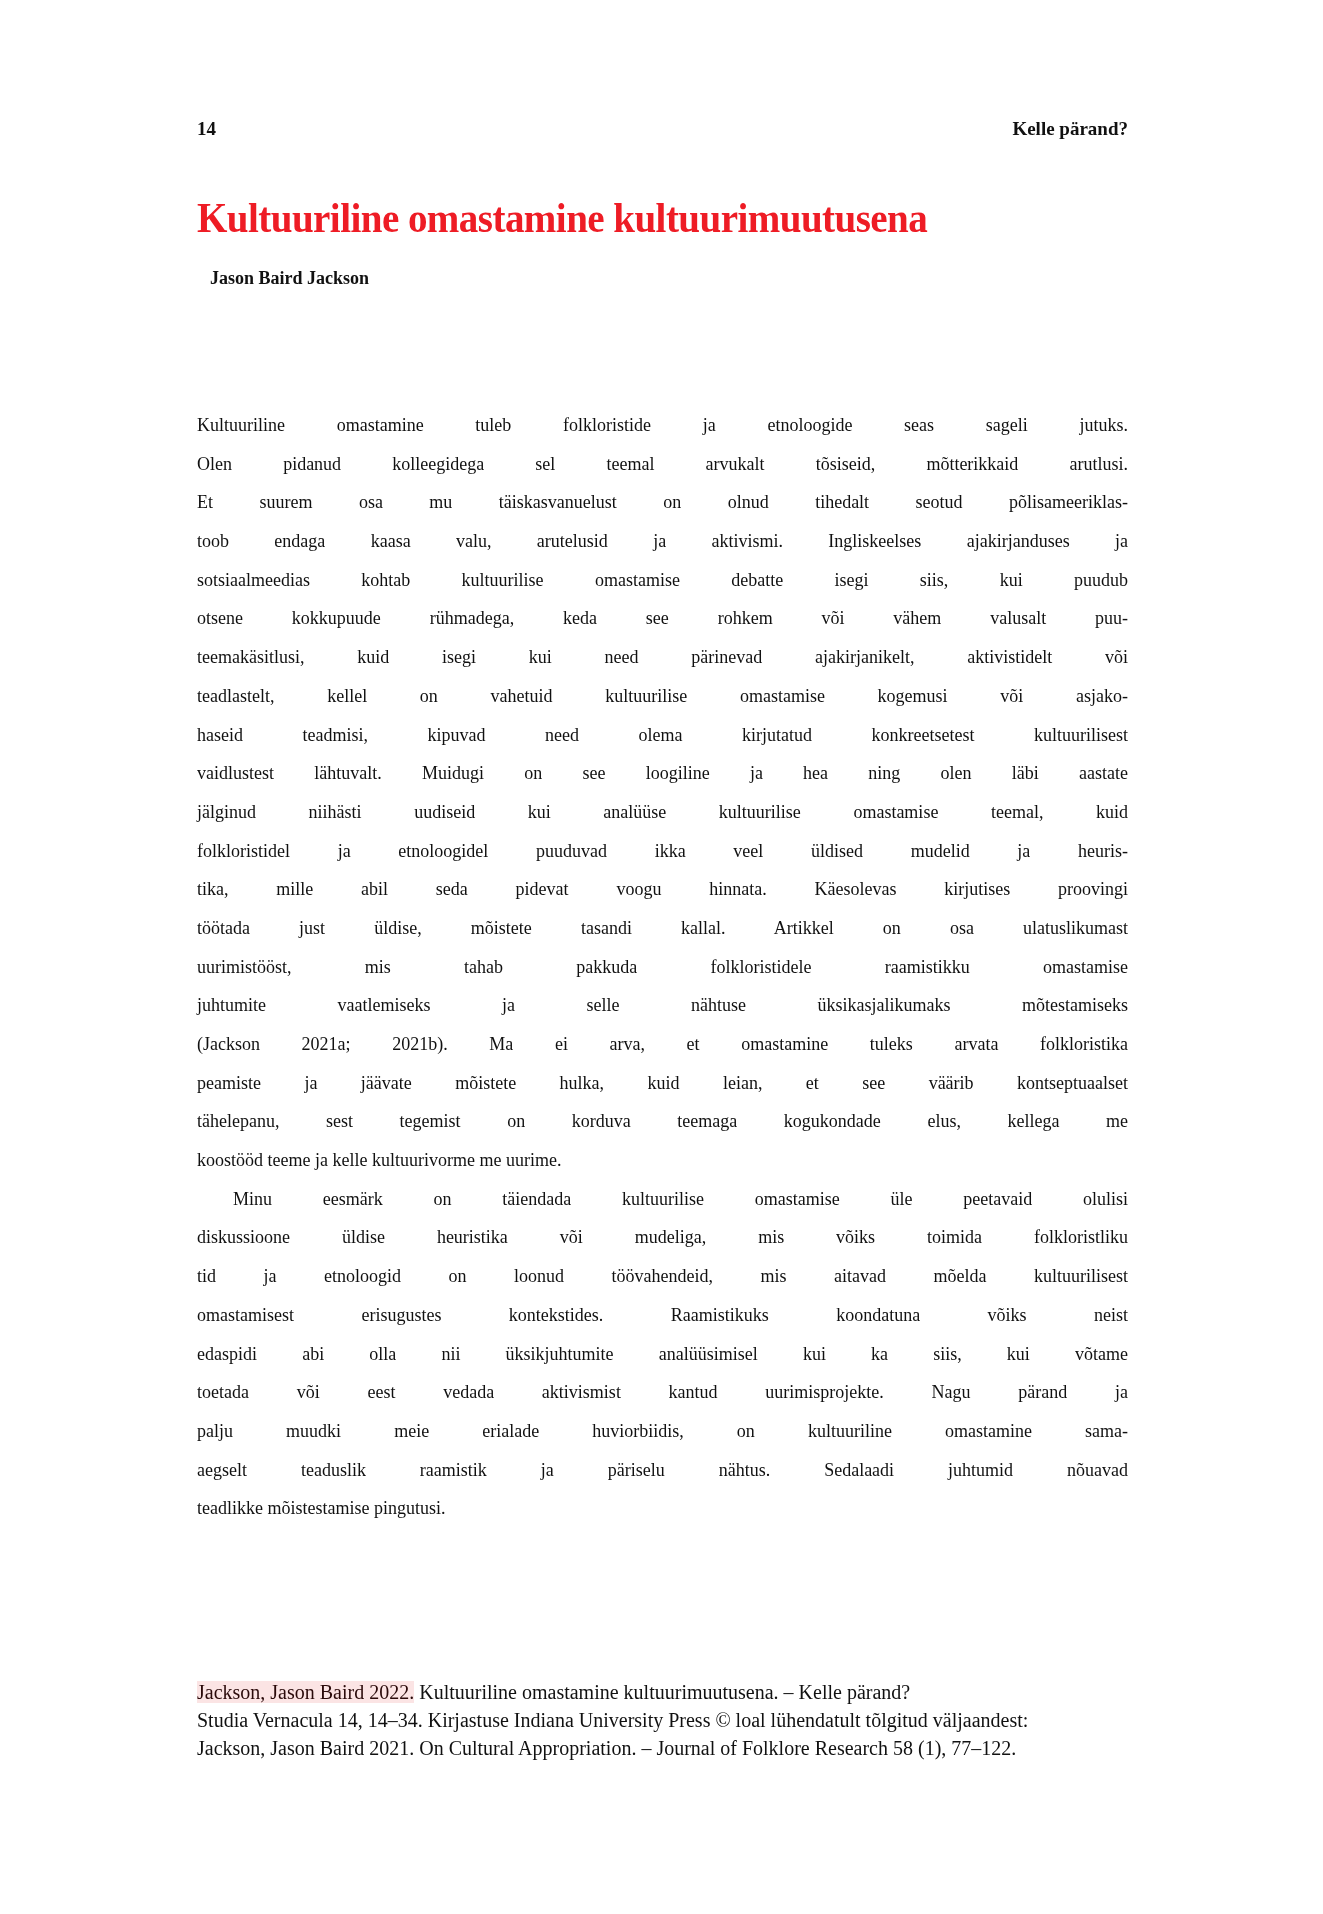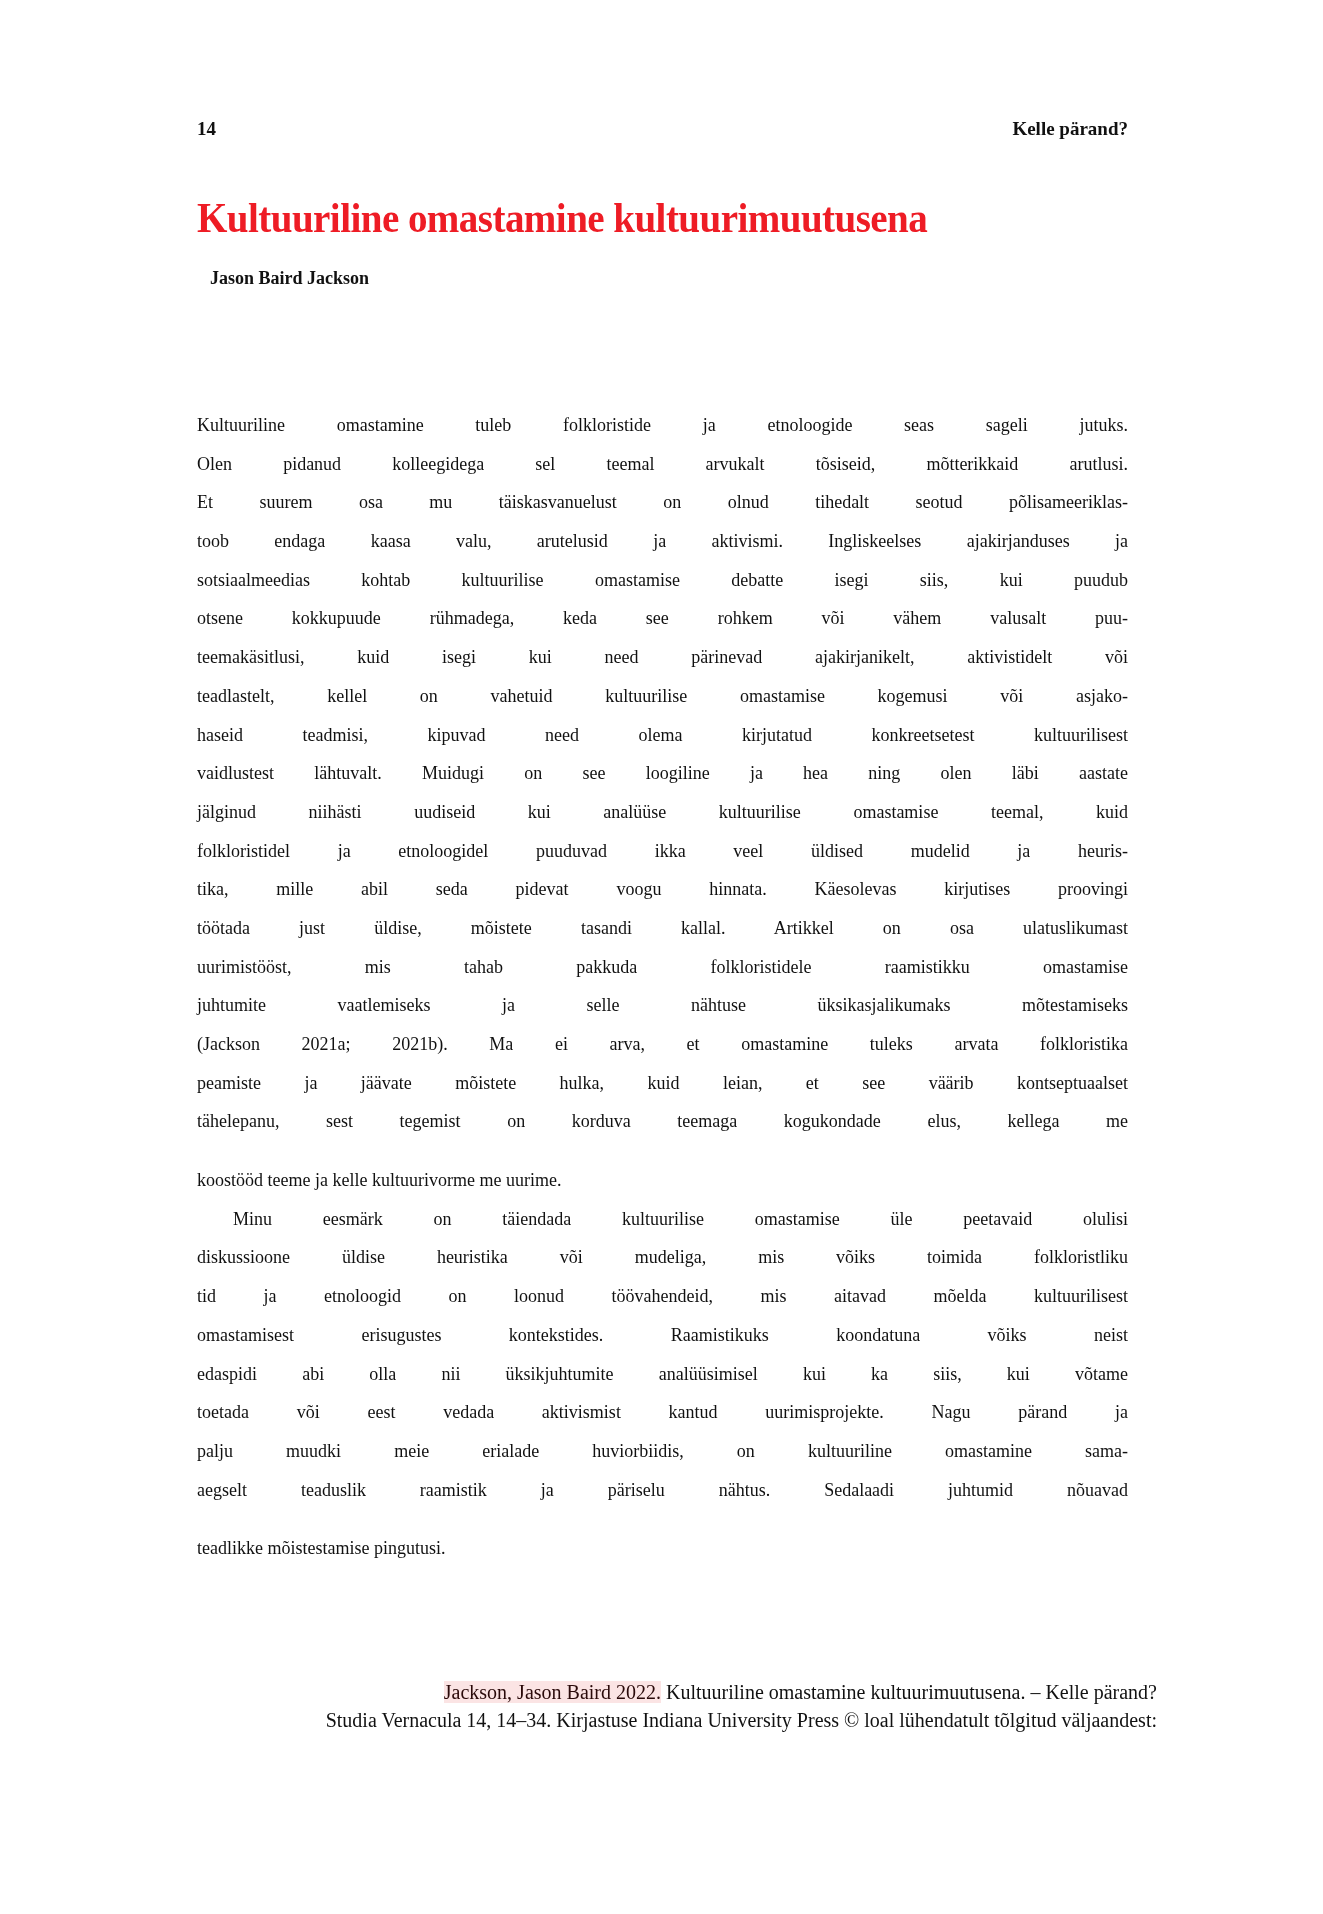--- a/index.html
+++ b/index.html
@@ -10,23 +10,23 @@
                   font-weight: bold; font-size: 19px; }
   .running-head .pnum { position: absolute; left: 0; top: 0; }
   .running-head .rtitle { position: absolute; right: 0; top: 0; }
   .title { position: absolute; left: 197px; top: 194px; width: 940px;
            font-weight: bold; font-size: 42px; color: #ee1c25; letter-spacing: -0.6px;
            white-space: nowrap; transform-origin: left top; transform: scaleX(0.93); }
   .author { position: absolute; left: 210px; top: 268px; font-weight: bold; font-size: 18px; }
   .body { position: absolute; left: 197px; top: 406px; width: 931px; font-size: 18px; }
   .line { height: 38.7px; line-height: 38.7px; text-align: justify; text-align-last: justify;
           white-space: nowrap; overflow: visible; }
-  .line.last { text-align-last: left; margin-top: 20px; }
+  .line.last { text-align-last: left; }
   .line.indent { padding-left: 36px; }
-  .citation { position: absolute; left: 197px; top: 1678px; width: 960px; font-size: 20px; line-height: 28px; text-align: right; }
+  .citation { position: absolute; left: 197px; top: 1678px; width: 960px; font-size: 20px; line-height: 28px; }
   .citation .cite-author { background: #fbe4e4; color: #2a0a0a; }
 </style>
 </head>
 <body>
 
 <div class="page">
 
   <div class="running-head">
     <span class="pnum">14</span>
     <span class="rtitle">Kelle pärand?</span>
@@ -67,15 +67,16 @@
       <div class="line">toetada või eest vedada aktivismist kantud uurimisprojekte. Nagu pärand ja</div>
       <div class="line">palju muudki meie erialade huviorbiidis, on kultuuriline omastamine sama-</div>
       <div class="line">aegselt teaduslik raamistik ja päriselu nähtus. Sedalaadi juhtumid nõuavad</div>
       <div class="line last">teadlikke mõistestamise pingutusi.</div>
     </div>
   </div>
 
   <div class="citation">
     <div><span class="cite-author">Jackson, Jason Baird 2022.</span><span> Kultuuriline omastamine kultuurimuutusena. – Kelle pärand?</span></div>
     <div>Studia Vernacula 14, 14–34. Kirjastuse Indiana University Press © loal lühendatult tõlgitud väljaandest:</div>
+    <div>Jackson, Jason Baird 2021. On Cultural Appropriation. – Journal of Folklore Research 58 (1), 77–122.</div>
   </div>
 
 </div>
 
 </body></html>

